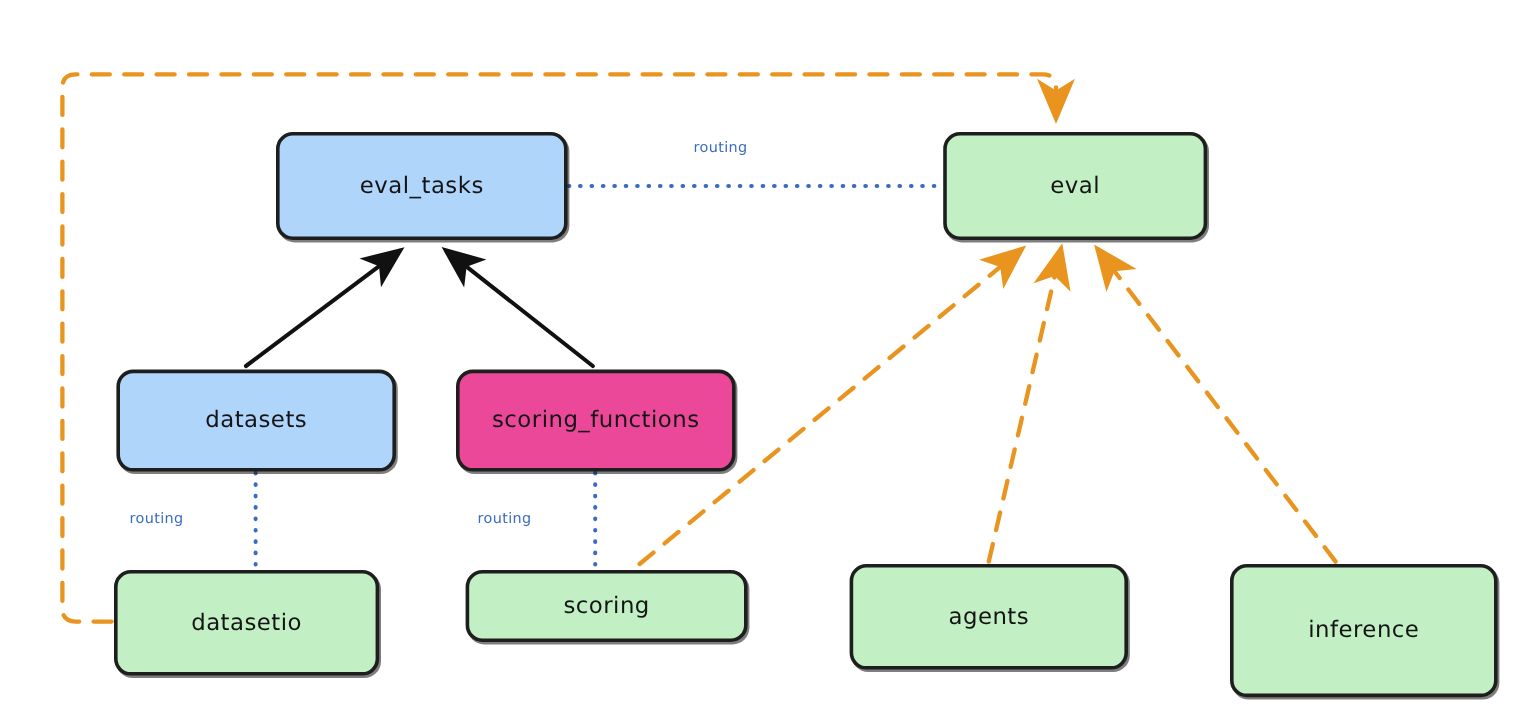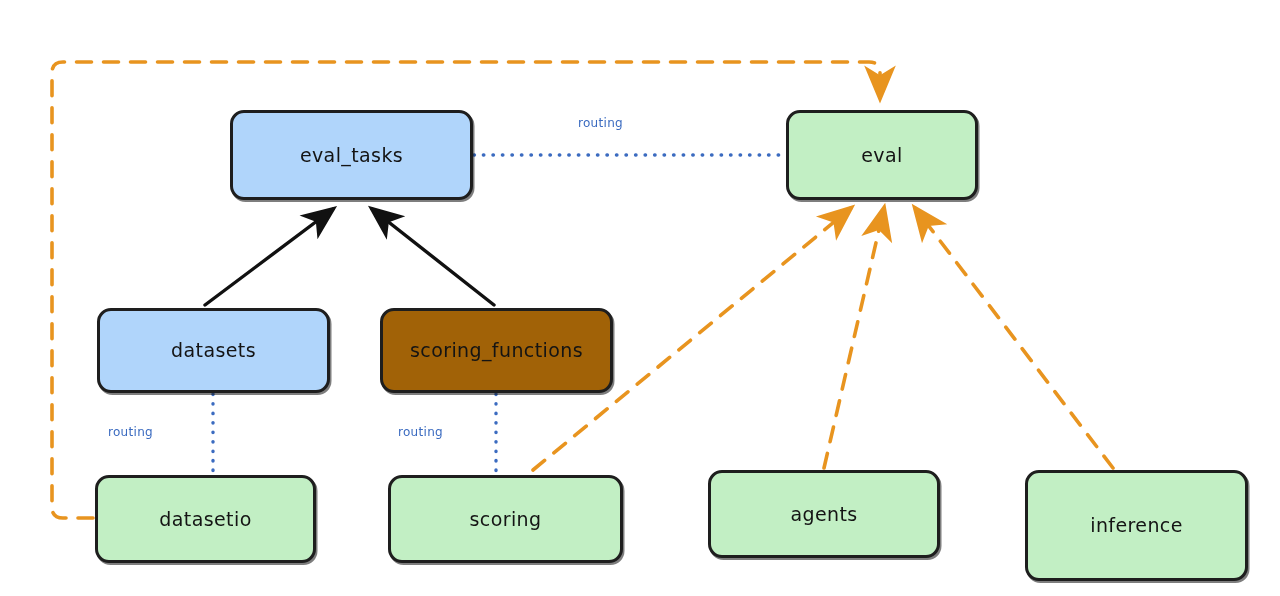--- a/index.html
+++ b/index.html
@@ -94,33 +94,33 @@
       <path marker-end="url(#arrow-orange)" d="M93,518 L63,518 Q52,518 52,507 L52,73 Q52,62 63,62 L869,62 Q880,62 880,73 L880,98"></path>
       <path marker-end="url(#arrow-orange)" d="M533,470 L851,208"></path>
       <path marker-end="url(#arrow-orange)" d="M824,468 L884,208"></path>
       <path marker-end="url(#arrow-orange)" d="M1113,468 L915,208"></path>
     </g>
   </svg>
 
   <div class="node api" style="left: 230px; top: 110px; width: 243px; height: 90px; background: rgb(176, 213, 251); border-color: rgb(30, 30, 30);">
     <span class="label">eval_tasks</span>
   </div>
-  <div class="node provider" style="left: 786px; top: 110px; width: 192px; height: 90px; background: rgb(194, 239, 196); border-color: rgb(30, 30, 30);">
+  <div class="node provider" style="left: 786px; top: 110px; width: 220px; height: 90px; background: rgb(194, 239, 196); border-color: rgb(30, 30, 30);">
     <span class="label">eval</span>
   </div>
   <div class="node api" style="left: 97px; top: 308px; width: 233px; height: 85px; background: rgb(176, 213, 251); border-color: rgb(30, 30, 30);">
     <span class="label">datasets</span>
   </div>
-  <div class="node api" style="left: 380px; top: 308px; width: 233px; height: 85px; background: #a16207; border-color: rgb(30, 30, 30);">
+  <div class="node api" style="left: 380px; top: 308px; width: 233px; height: 85px; background: #ec4899; border-color: rgb(30, 30, 30);">
     <span class="label">scoring_functions</span>
   </div>
   <div class="node provider" style="left: 95px; top: 475px; width: 221px; height: 88px; background: rgb(194, 239, 196); border-color: rgb(30, 30, 30);">
     <span class="label">datasetio</span>
   </div>
-  <div class="node provider" style="left: 388px; top: 475px; width: 235px; height: 88px; background: rgb(194, 239, 196); border-color: rgb(30, 30, 30);">
+  <div class="node provider" style="left: 388px; top: 475px; width: 235px; height: 60px; background: rgb(194, 239, 196); border-color: rgb(30, 30, 30);">
     <span class="label">scoring</span>
   </div>
   <div class="node provider" style="left: 708px; top: 470px; width: 232px; height: 88px; background: rgb(194, 239, 196); border-color: rgb(30, 30, 30); justify-content: center;">
     <span class="label">agents</span>
   </div>
   <div class="node provider" style="left: 1025px; top: 470px; width: 223px; height: 111px; background: rgb(194, 239, 196); border-color: rgb(30, 30, 30);">
     <span class="label">inference</span>
   </div>
 
   <div class="edge-label" style="left: 578px; top: 116px; color: rgb(59, 107, 192);">routing</div>

